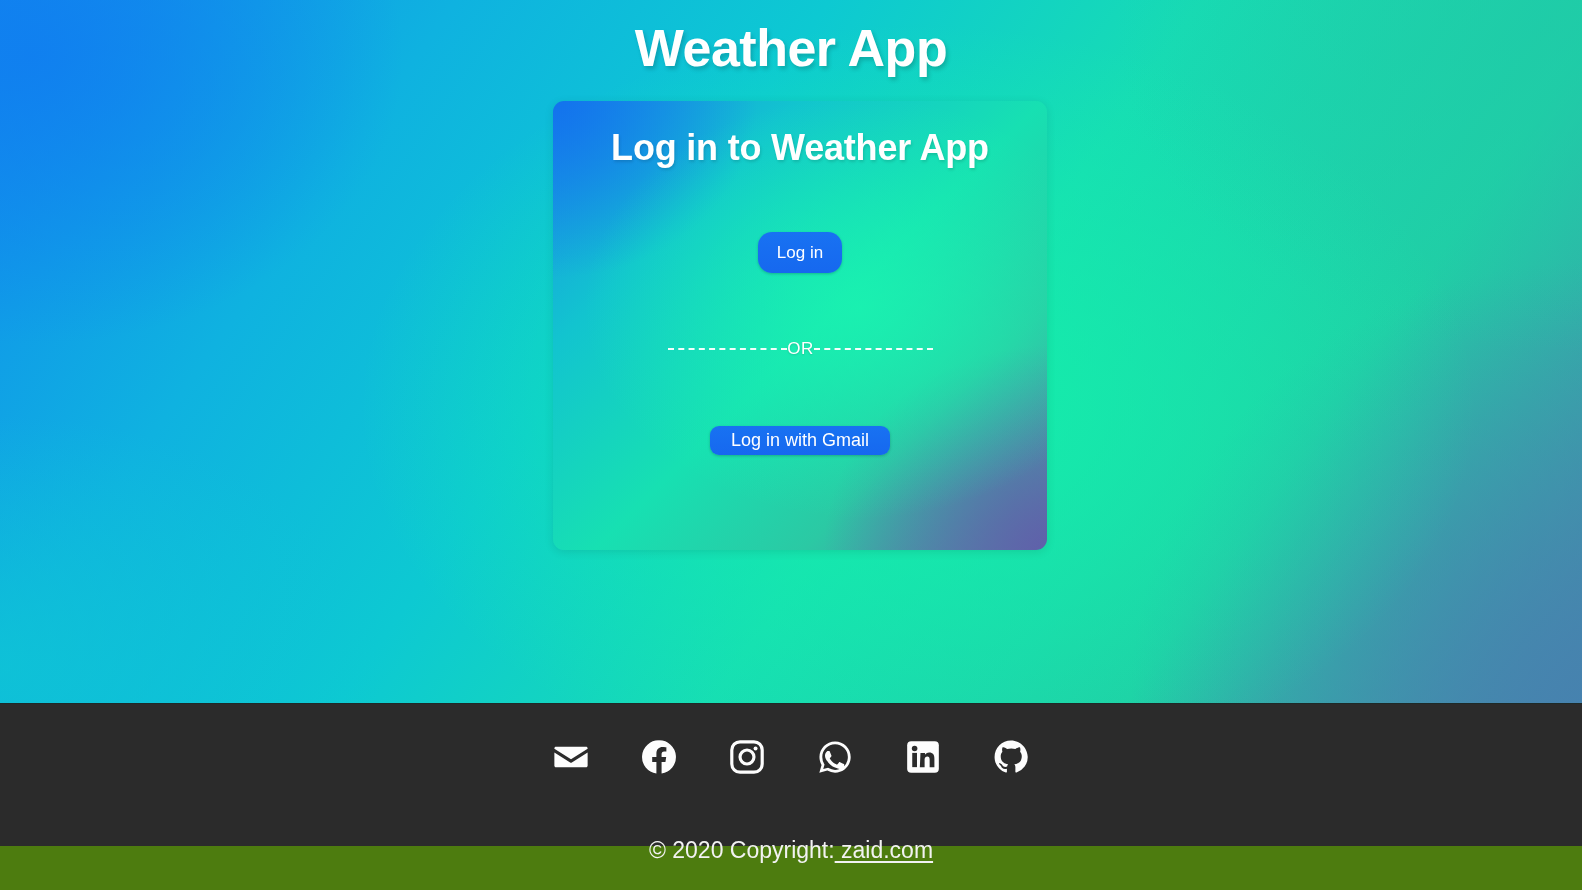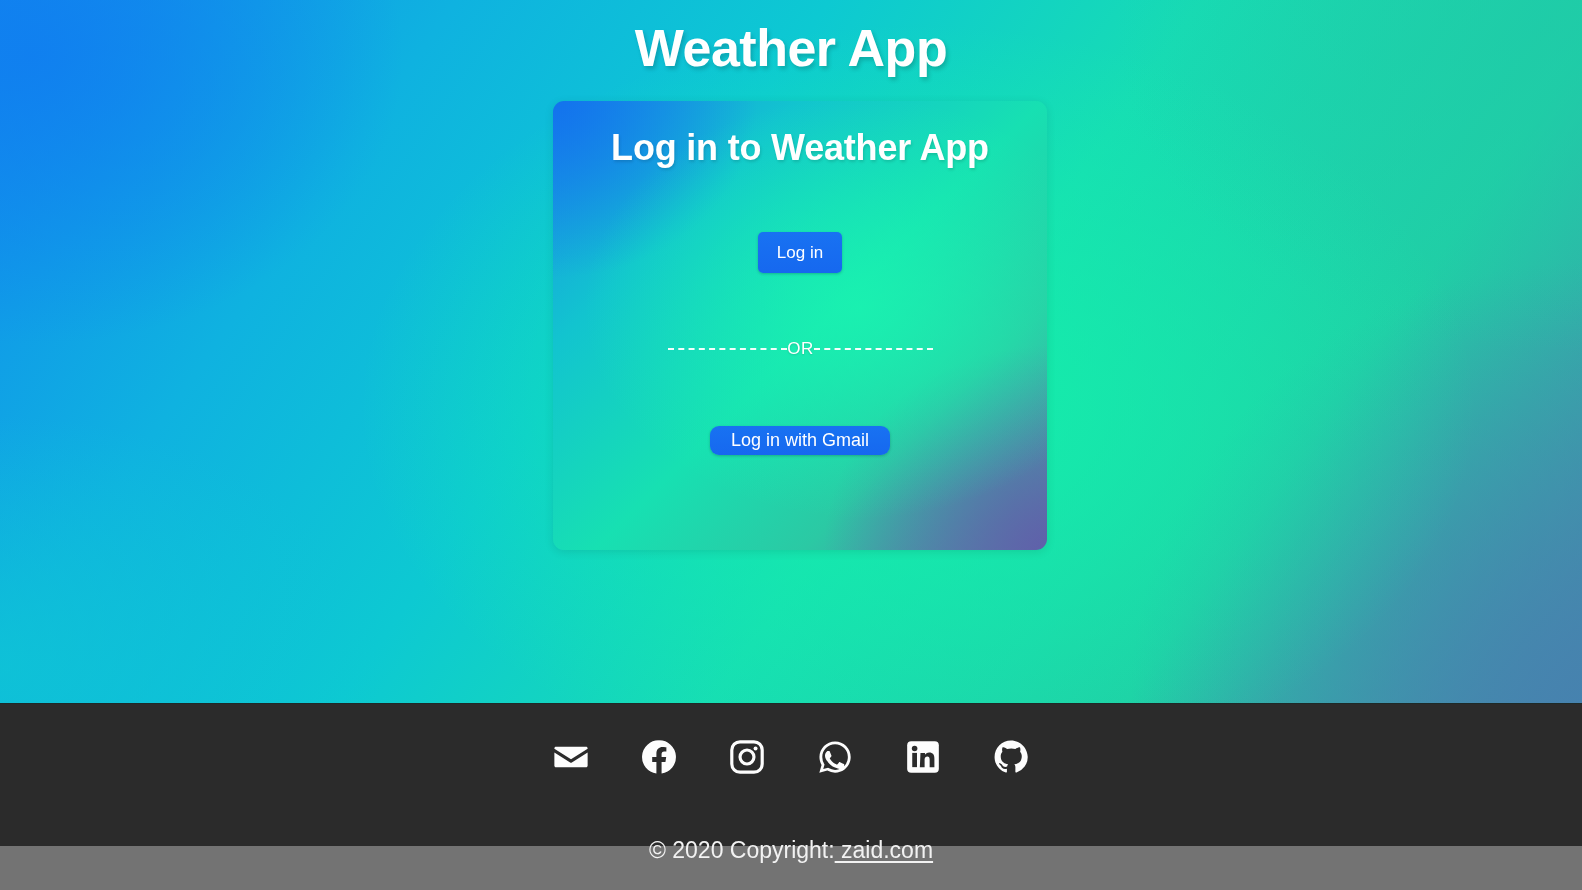--- a/index.html
+++ b/index.html
@@ -8,21 +8,21 @@
     width: 1582px;
     height: 890px;
     overflow: hidden;
     font-family: "Liberation Sans", sans-serif;
   }
 
   #app {
     position: relative;
     width: 1582px;
     height: 890px;
-    background: #737373;
+    background: #4d7c0f;
   }
 
   
   .hero {
     position: absolute;
     left: 0; top: 0;
     width: 1582px;
     height: 703px;
     overflow: hidden;
     background:
@@ -102,21 +102,21 @@
     cursor: pointer;
     font-family: "Liberation Sans", sans-serif;
     box-shadow: 0 1px 3px rgba(0,0,0,0.22);
   }
 
   .btn-login {
     left: 205px;
     top: 131px;
     width: 84px;
     height: 41px;
-    border-radius: 5px;
+    border-radius: 14px;
     font-size: 17px;
   }
 
   .btn-gmail {
     left: 157px;
     top: 325px;
     width: 180px;
     height: 29px;
     border-radius: 9px;
     font-size: 18px;

